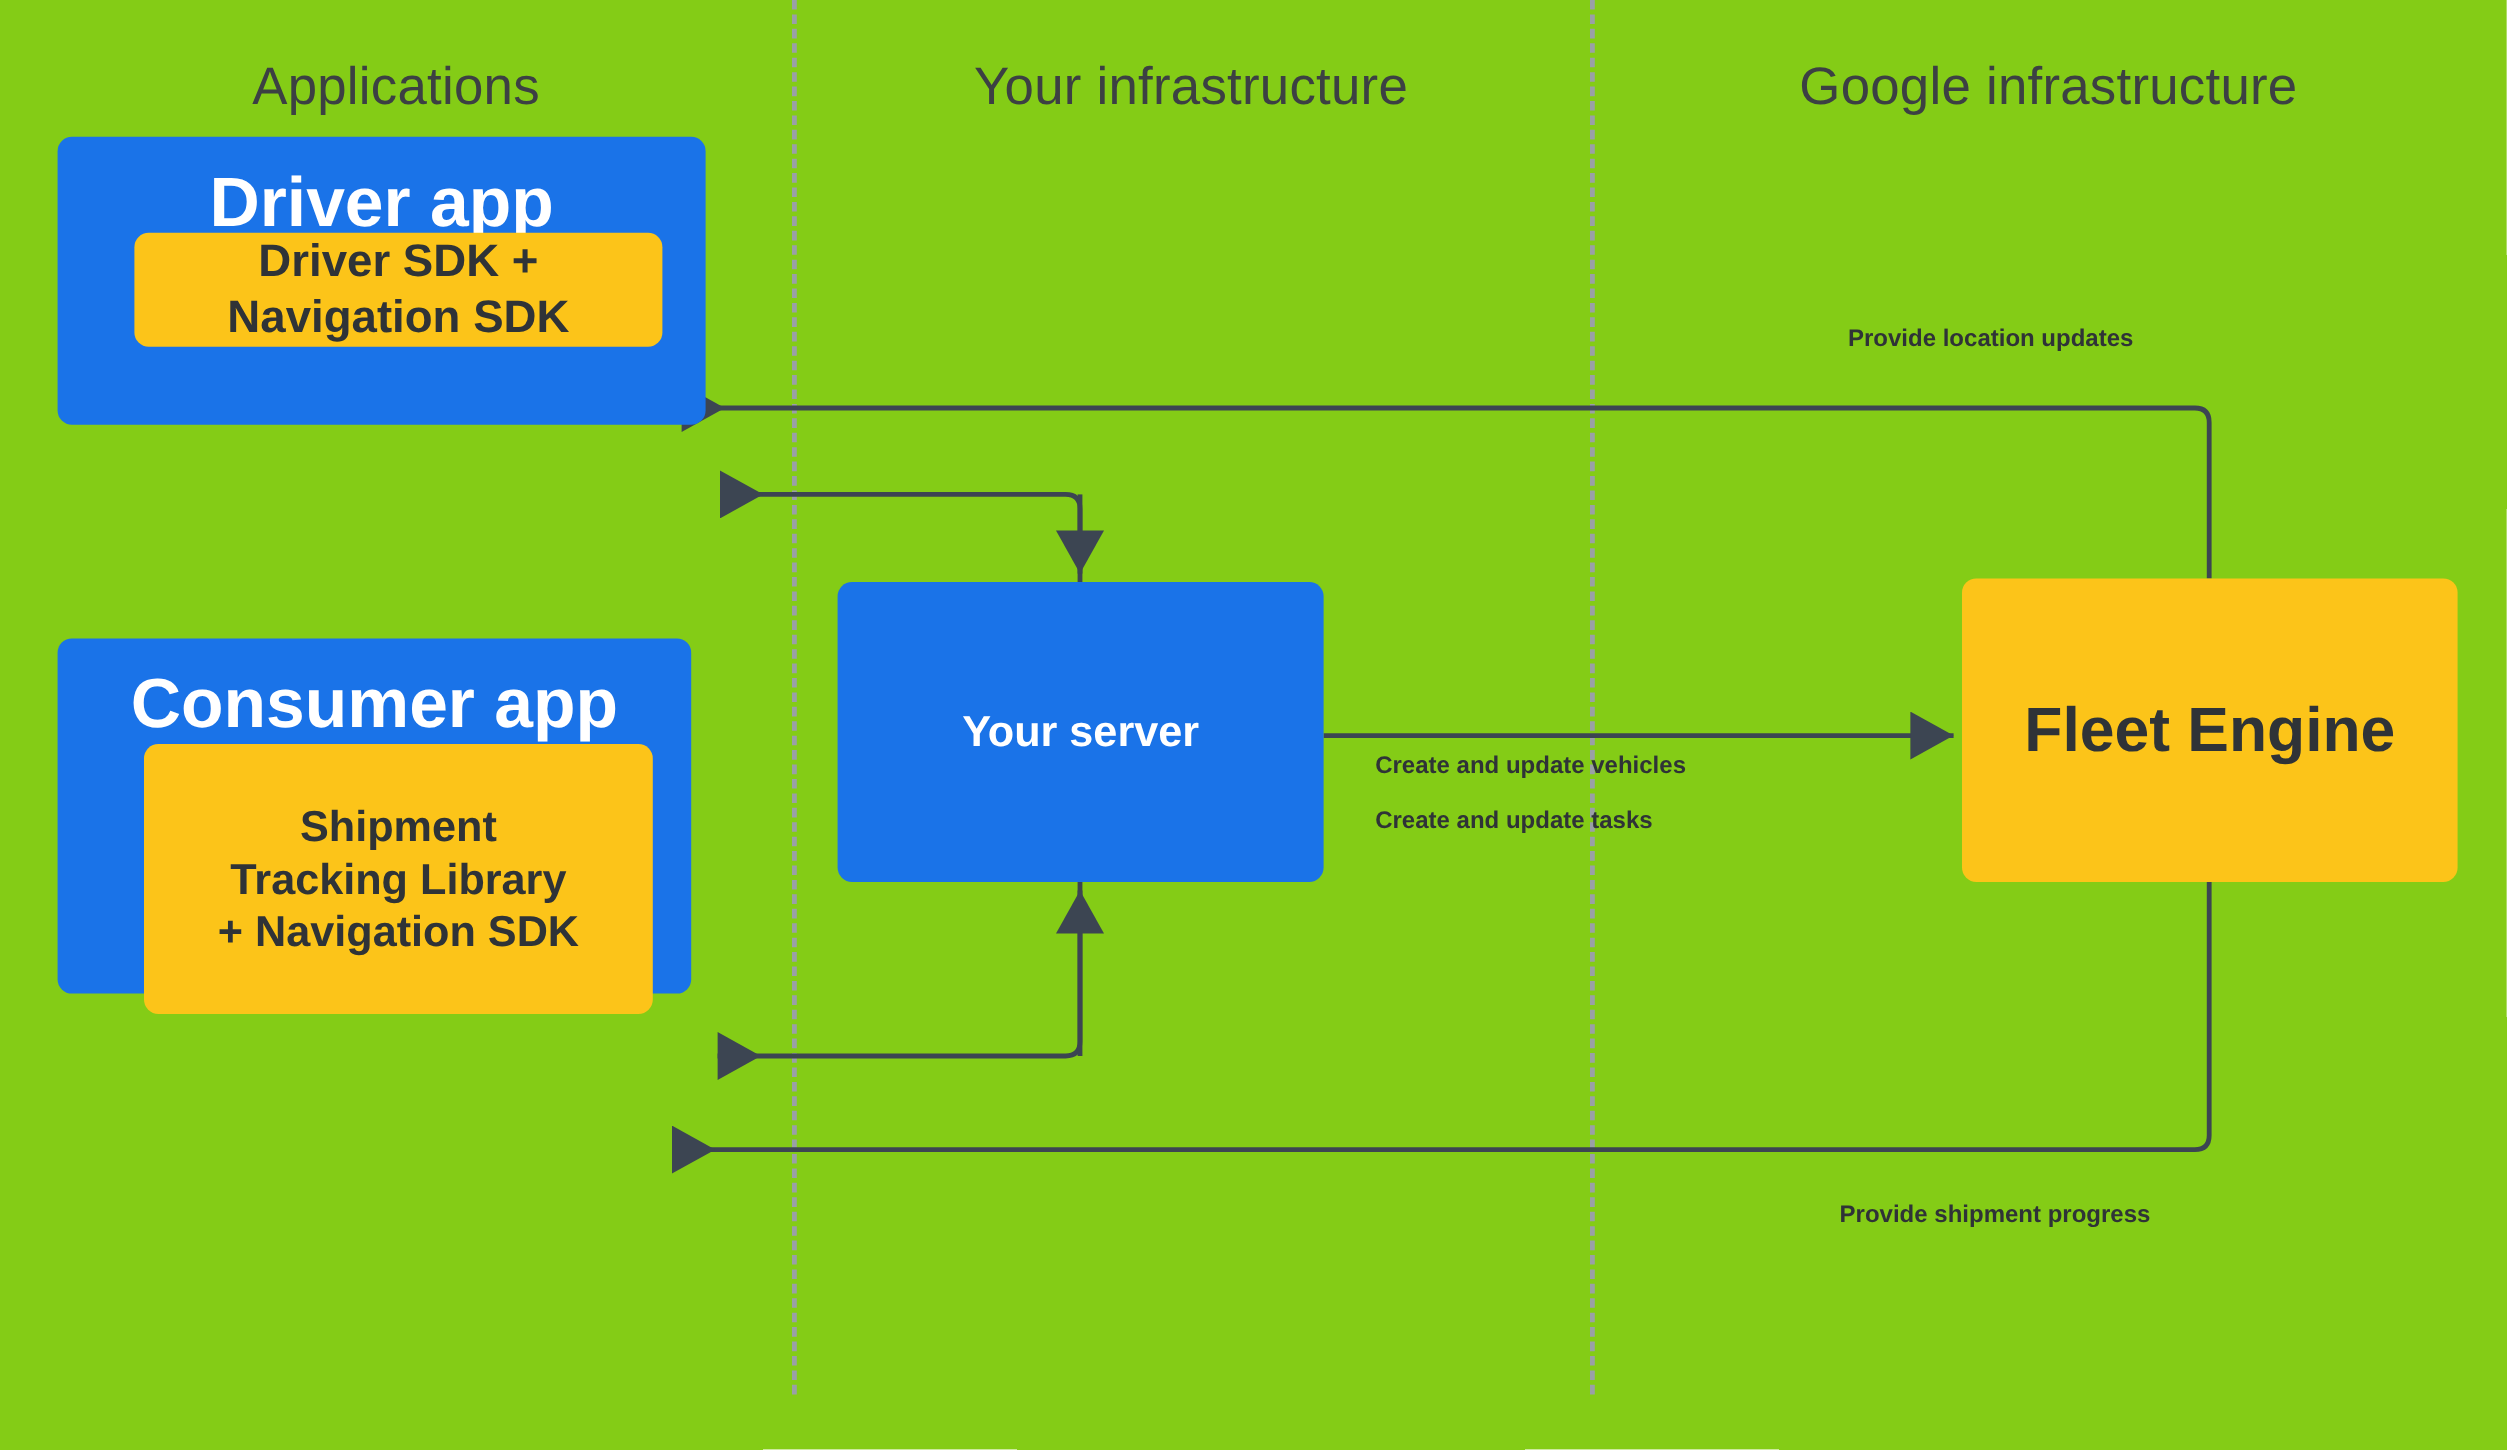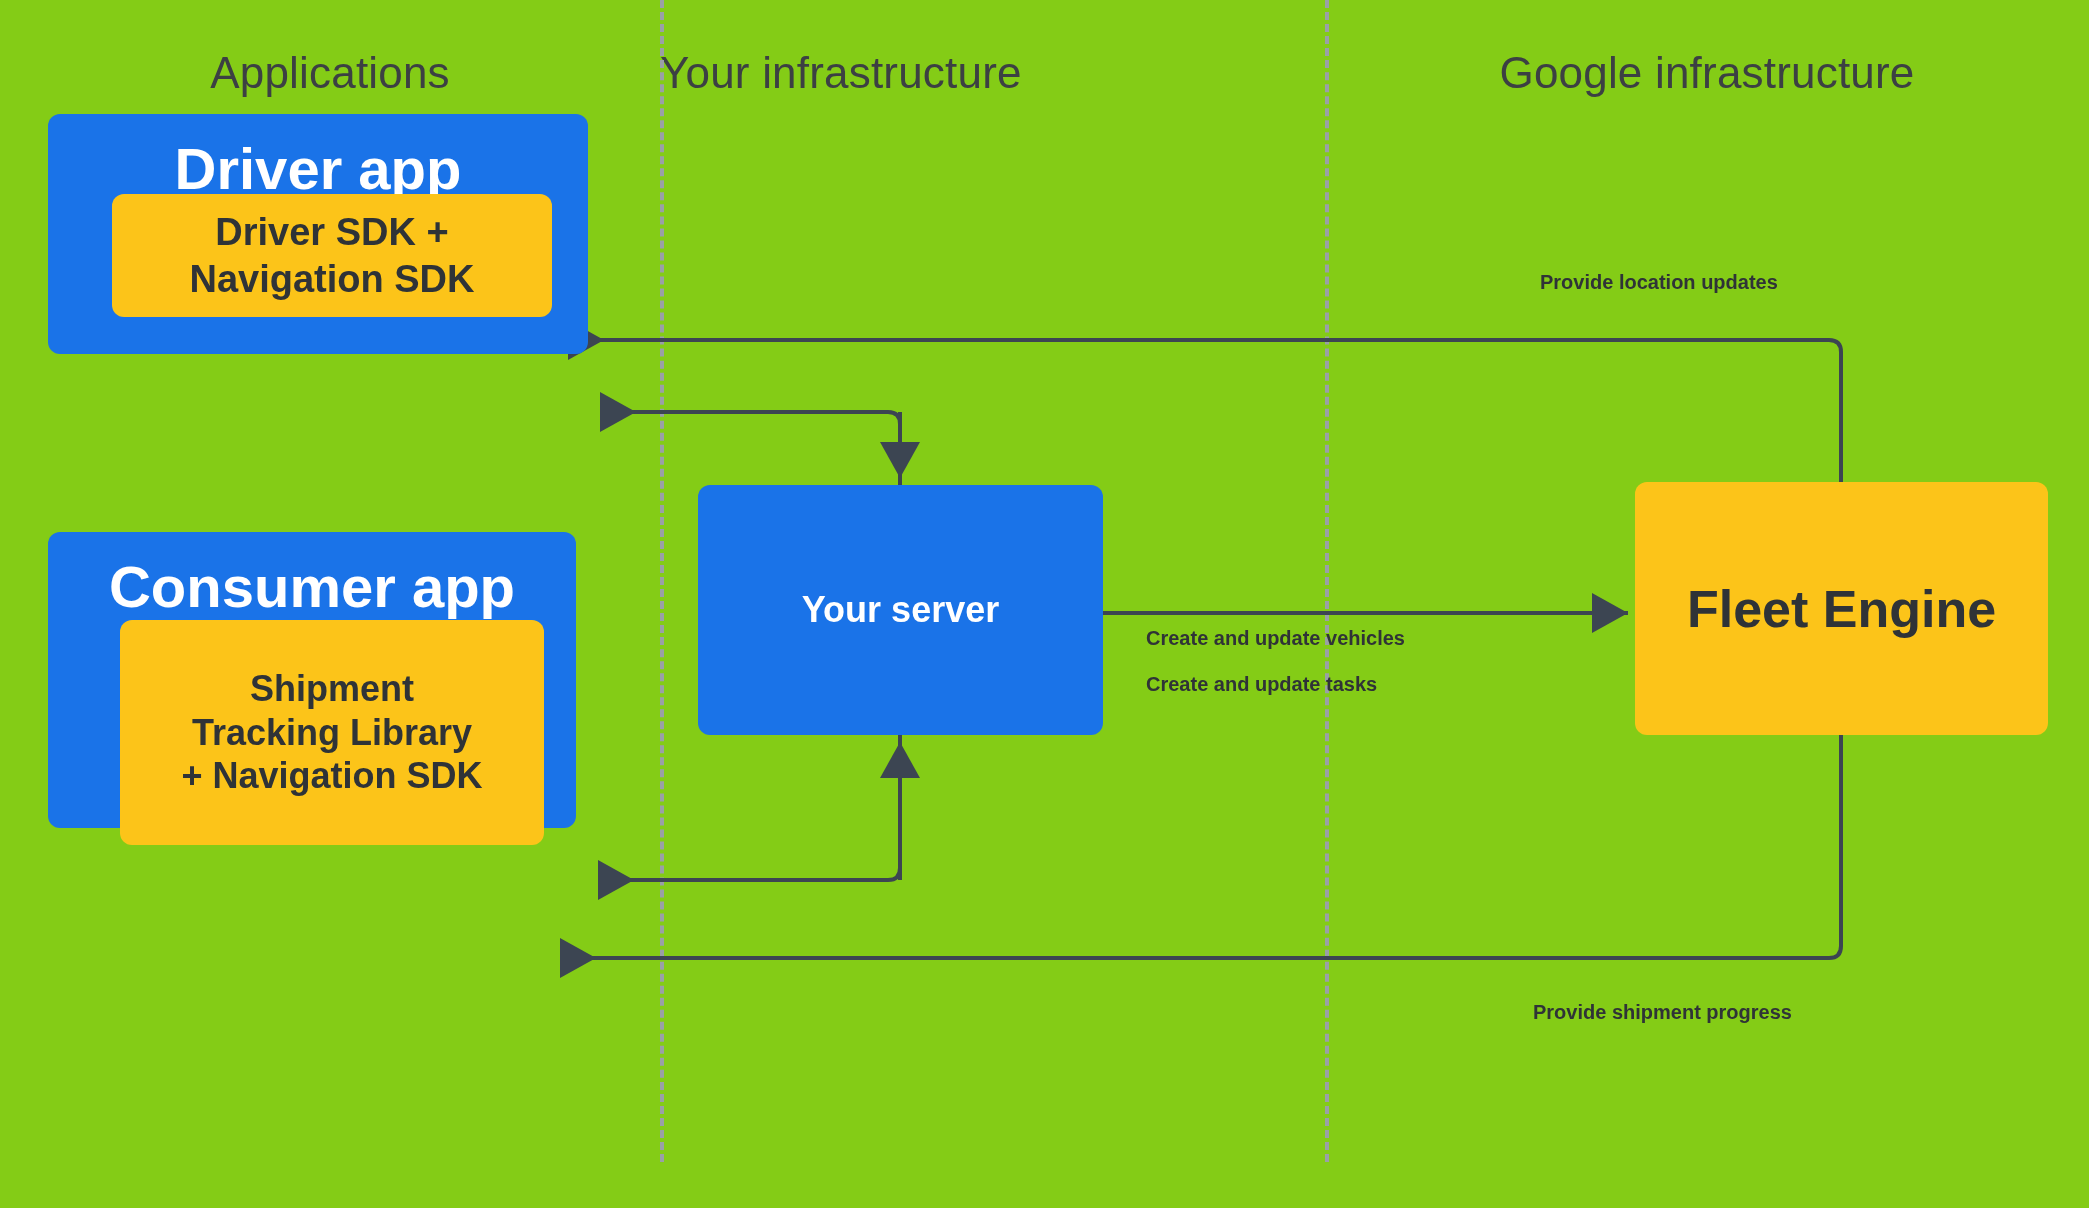--- a/index.html
+++ b/index.html
@@ -20,21 +20,21 @@
   
   .col-header {
     position: absolute;
     font-size: 44px;
     font-weight: 400;
     color: #3c4043;
     white-space: nowrap;
     letter-spacing: 0.2px;
   }
   #hdr-applications { left: 0;    top: 48px; width: 660px;  text-align: center; }
-  #hdr-your-infra   { left: 660px; top: 48px; width: 665px; text-align: left; }
+  #hdr-your-infra   { left: 660px; top: 48px; width: 665px; text-align: center; }
   #hdr-google-infra { left: 1325px; top: 48px; width: 764px; text-align: center; }
 
   
   .divider {
     position: absolute;
     top: 0;
     width: 0;
     height: 1162px;
     border-left: 4px dashed #9aa0a6;
   }
@@ -71,21 +71,21 @@
     font-weight: bold;
     text-align: center;
     line-height: 1.22;
     display: flex;
     align-items: center;
     justify-content: center;
     box-sizing: border-box;
   }
 
   #box-driver-app   { left: 48px; top: 114px; width: 540px; height: 240px; }
-  #sdk-driver       { position: absolute; left: 112px; top: 194px; width: 440px; height: 123px; }
+  #sdk-driver       { position: absolute; left: 112px; top: 194px; width: 440px; height: 95px; }
 
   #box-consumer-app { left: 48px; top: 532px; width: 528px; height: 296px; }
   #sdk-consumer     { position: absolute; left: 120px; top: 620px; width: 424px; height: 225px; font-size: 36px; }
 
   #box-your-server {
     left: 698px; top: 485px; width: 405px; height: 250px;
     background: #1a73e8;
     justify-content: center;
     padding-top: 0;
   }

